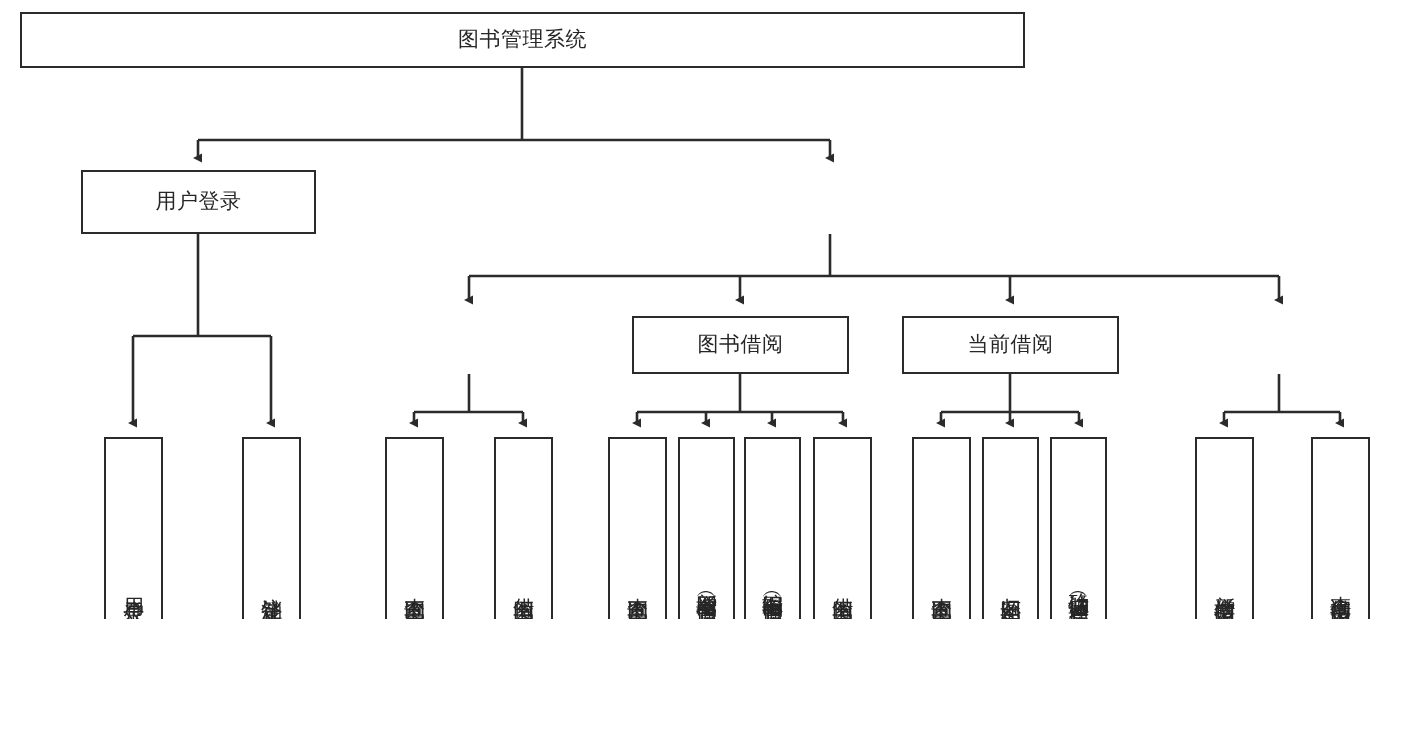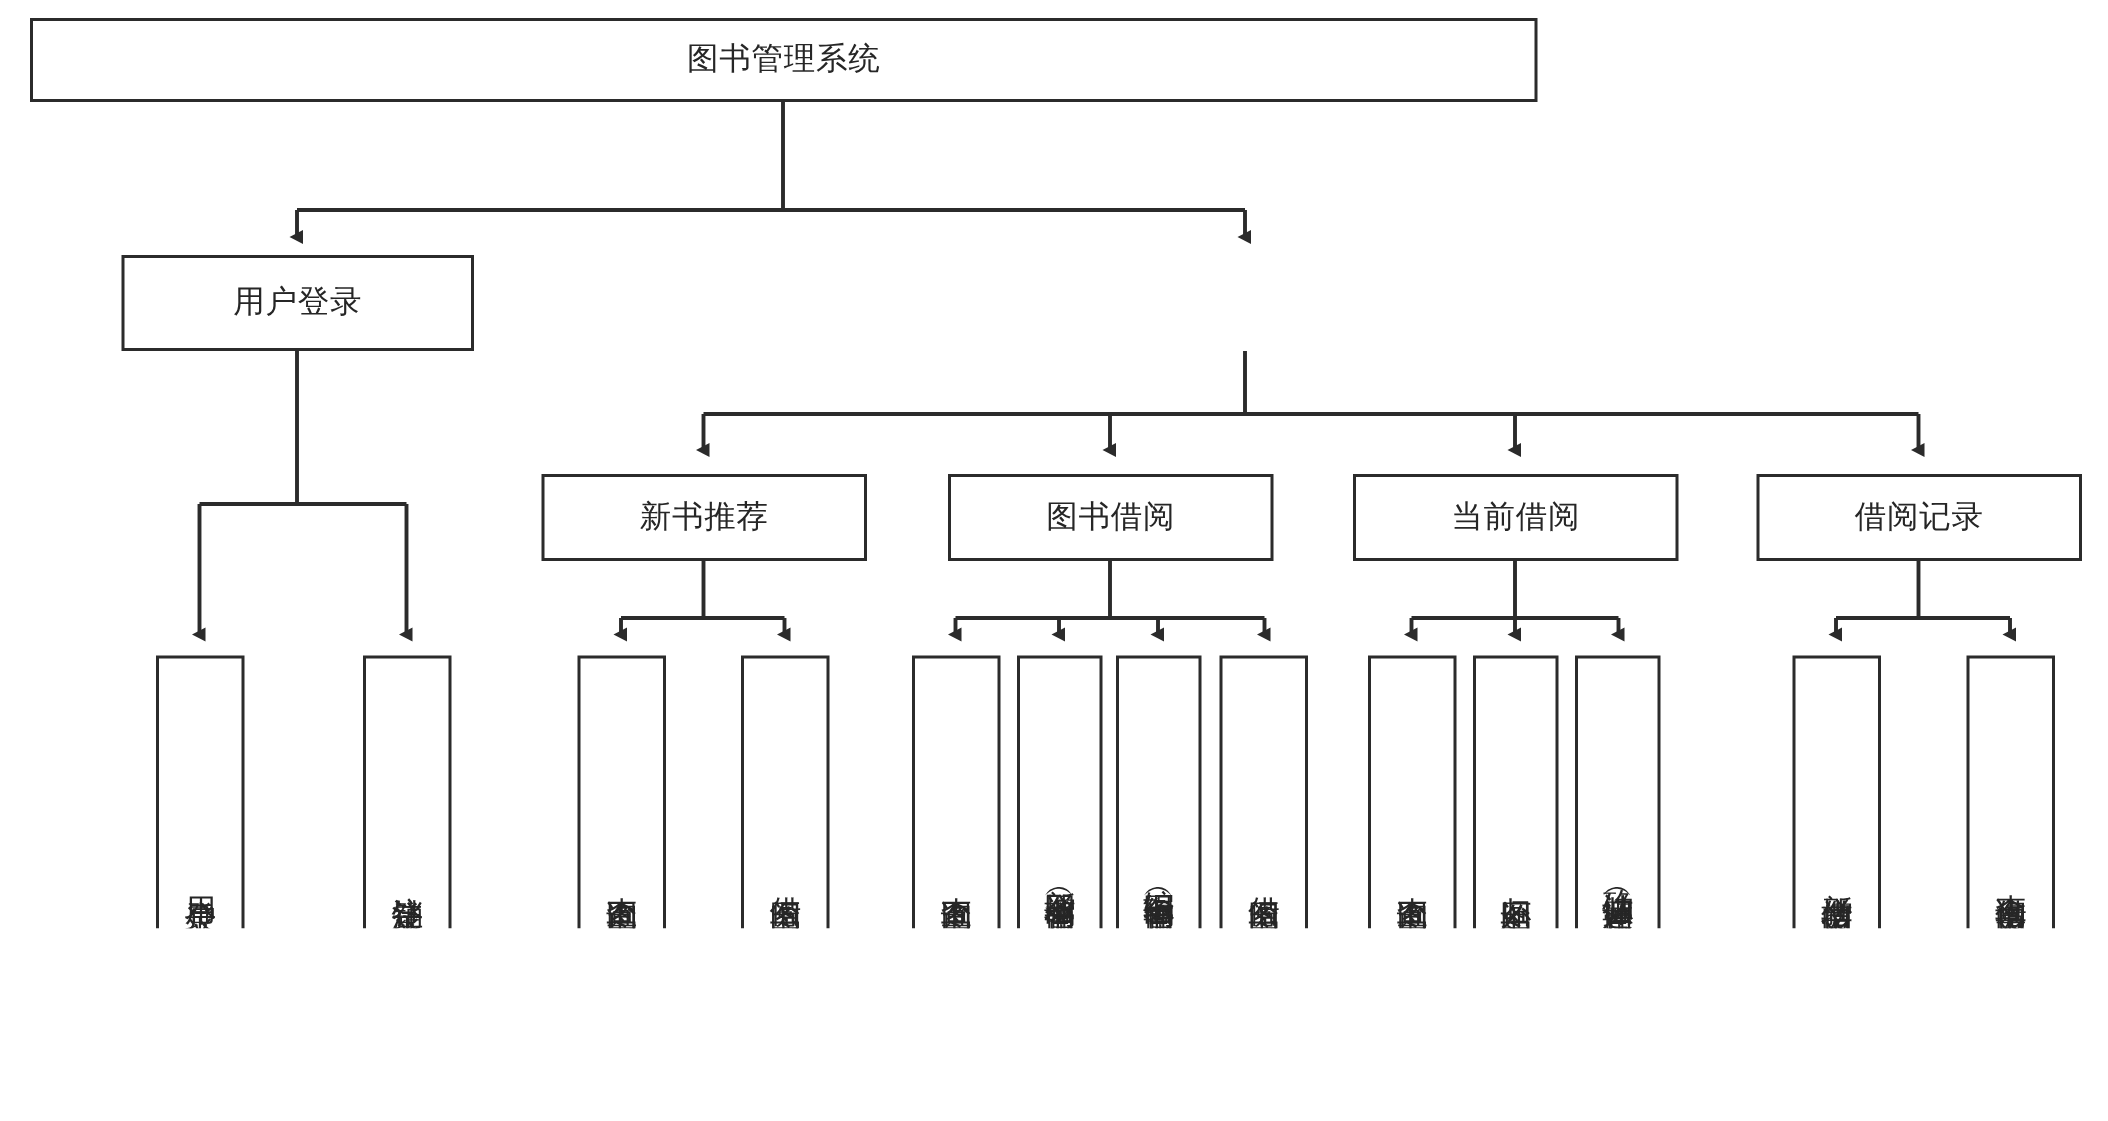--- a/index.html
+++ b/index.html
@@ -126,35 +126,29 @@
 
   <div class="node h" style="left:20px; top:12px; width:1005px; height:56px;">
     <span class="label">图书管理系统</span>
   </div>
 
   <div class="node h" style="left:81px; top:170px; width:235px; height:64px;">
     <span class="label">用户登录</span>
   </div>
 
 
-  <div class="node h" style="left:361px; top:316px; width:217px; height:58px;">
-    <span class="label">新书推荐</span>
-  </div>
 
   <div class="node h" style="left:902px; top:316px; width:217px; height:58px;">
     <span class="label">当前借阅</span>
   </div>
 
   <div class="node h" style="left:632px; top:316px; width:217px; height:58px;">
     <span class="label">图书借阅</span>
   </div>
 
-  <div class="node h" style="left:1171px; top:316px; width:217px; height:58px;">
-    <span class="label">借阅记录</span>
-  </div>
 
   <div class="node v" style="left:104px; top:437px; width:59px; height:296px;">
     <span class="label">用户登录</span>
   </div>
 
   <div class="node v" style="left:242px; top:437px; width:59px; height:296px;">
     <span class="label">注销登录</span>
   </div>
 
   <div class="node v" style="left:385px; top:437px; width:59px; height:296px;">

